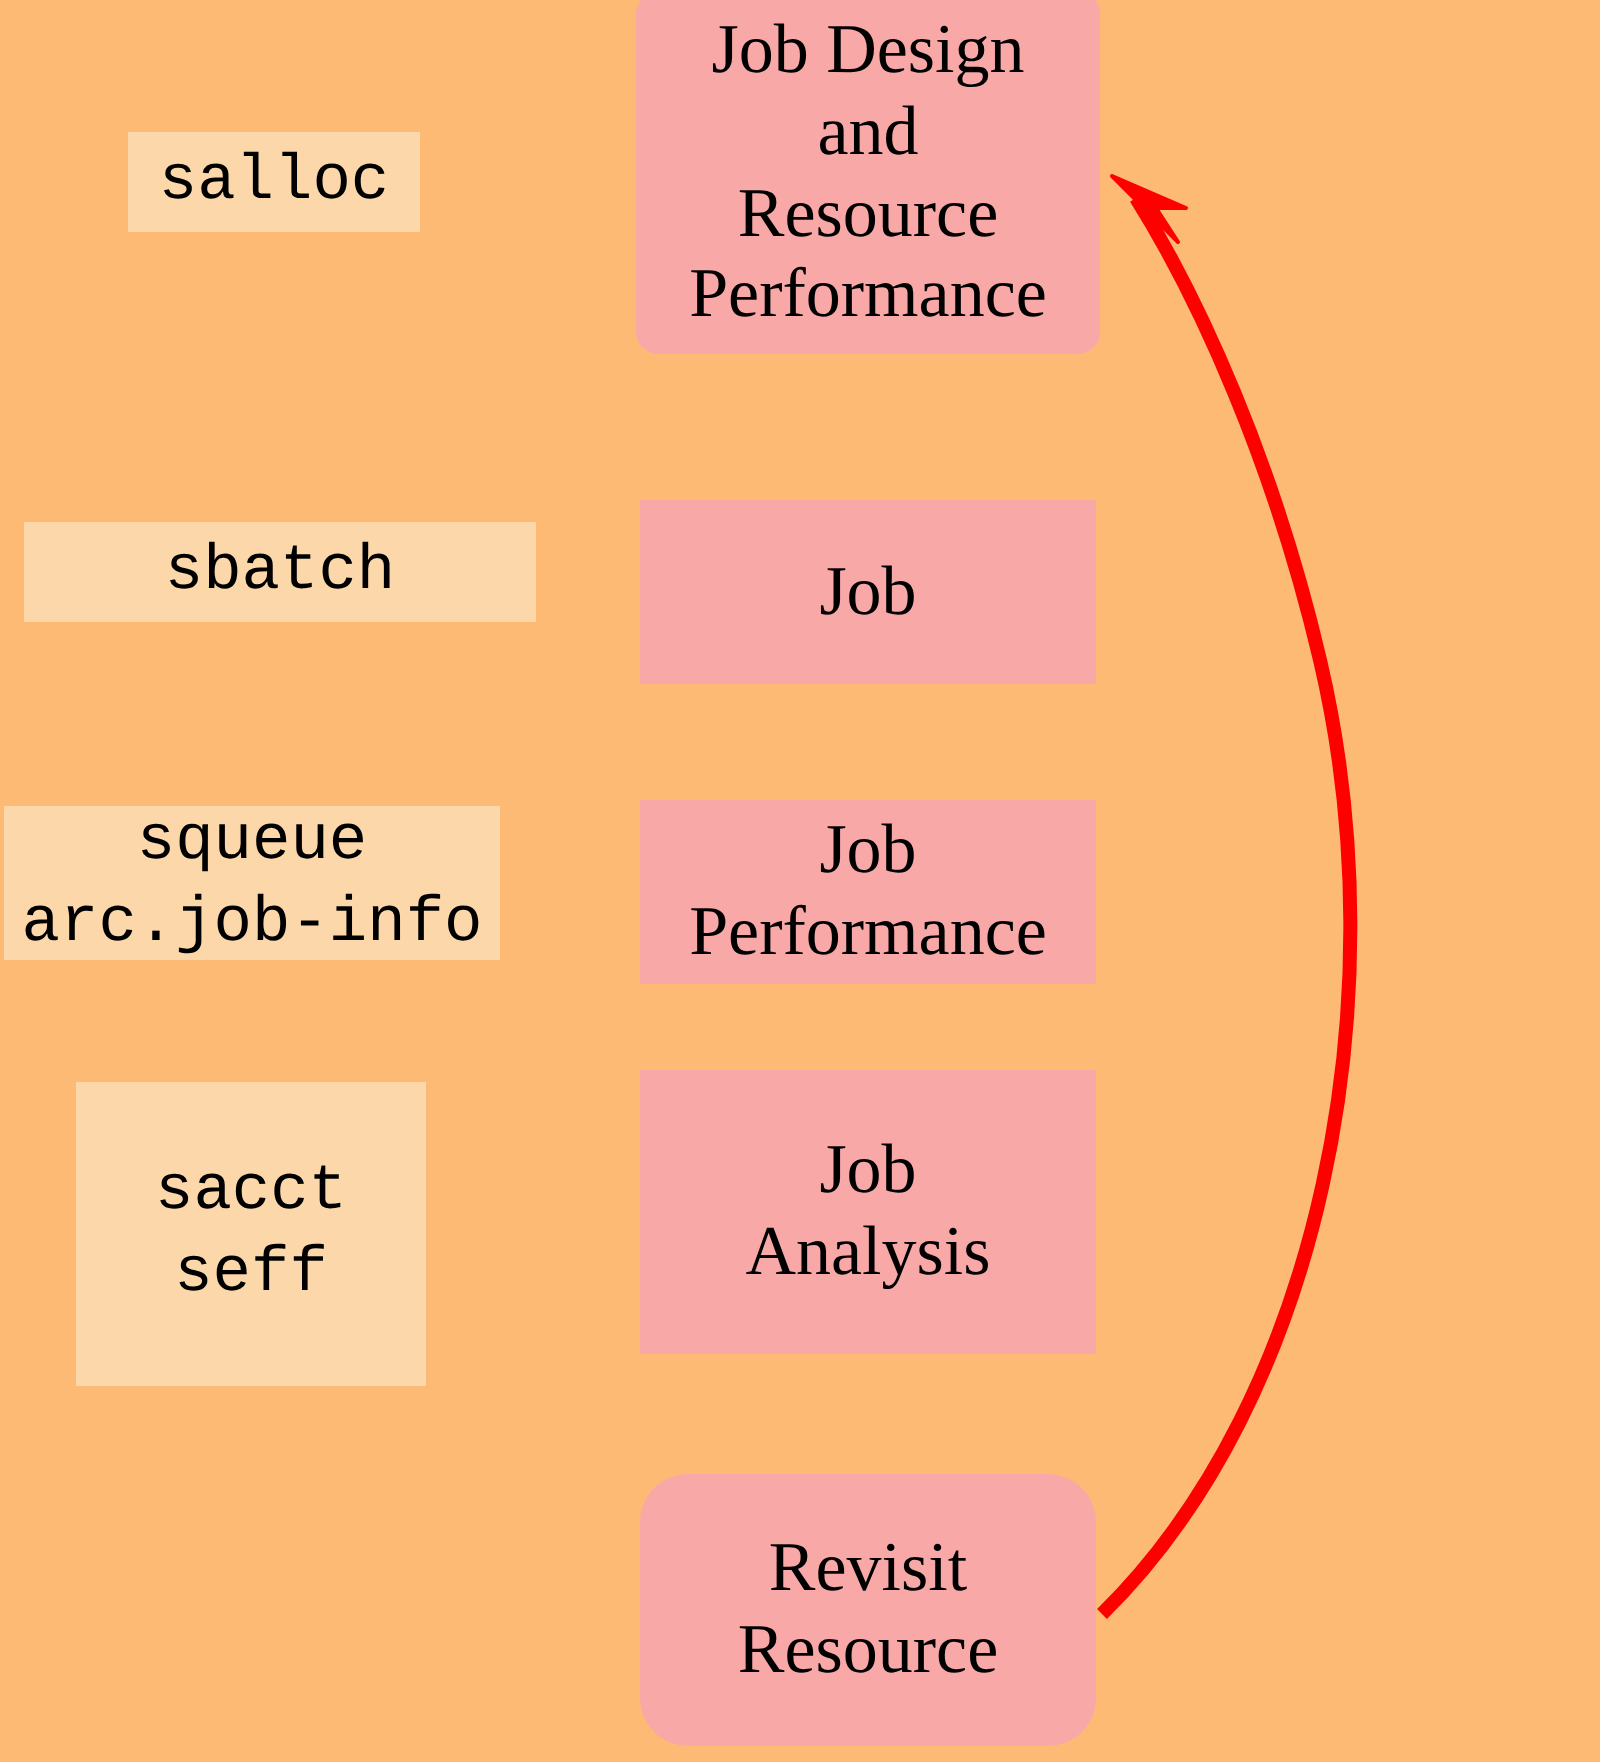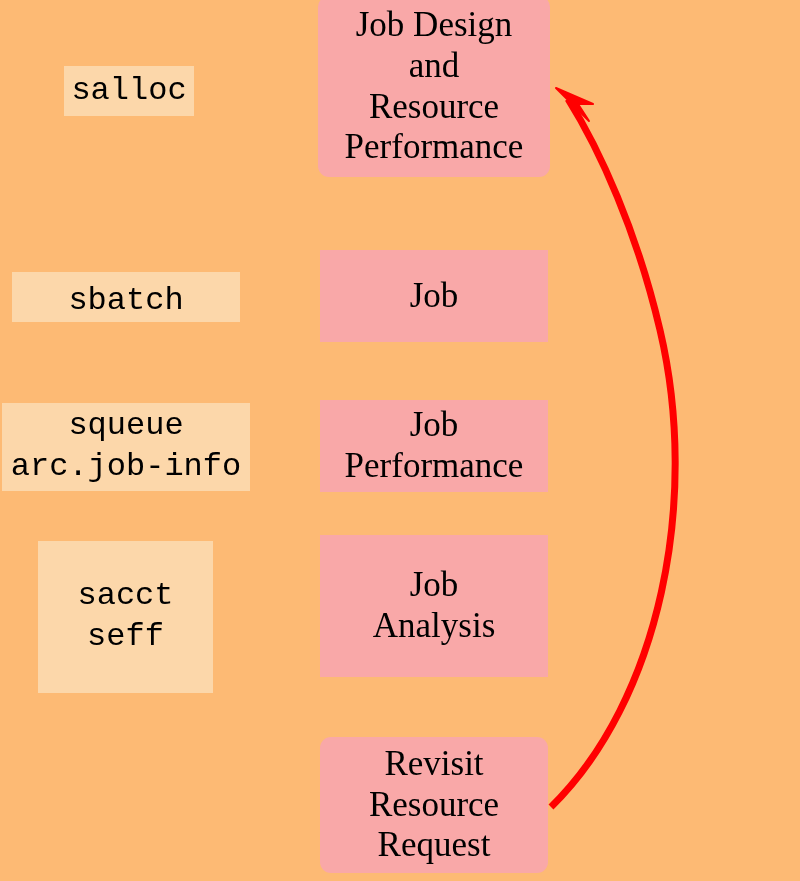--- a/index.html
+++ b/index.html
@@ -72,35 +72,34 @@
   <div class="node stage" style="left:320px; top:400px; width:228px; height:92px;">
     <span class="line">Job</span>
     <span class="line">Performance</span>
   </div>
 
   <div class="node stage" style="left:320px; top:535px; width:228px; height:142px;">
     <span class="line">Job</span>
     <span class="line">Analysis</span>
   </div>
 
-  <div class="node stage rounded" style="left:320px; top:737px; width:228px; height:136px;">
+  <div class="node stage rounded" style="left:320px; top:737px; width:228px; height:136px;border-radius:24px;">
     <span class="line">Revisit</span>
     <span class="line">Resource</span>
-    <span class="line">Request</span>
   </div>
 
-  <div class="node cmd" style="left:64px; top:66px; width:130px; height:50px;">
+  <div class="node cmd" style="left:64px; top:66px; width:146px; height:50px;">
     <span class="line">salloc</span>
   </div>
 
-  <div class="node cmd" style="left:12px; top:272px; width:228px; height:50px;justify-content:flex-end;">
+  <div class="node cmd" style="left:12px; top:261px; width:256px; height:50px;">
     <span class="line">sbatch</span>
   </div>
 
-  <div class="node cmd" style="left:2px; top:403px; width:248px; height:88px;">
+  <div class="node cmd" style="left:2px; top:403px; width:248px; height:77px;">
     <span class="line">squeue</span>
     <span class="line">arc.job-info</span>
   </div>
 
   <div class="node cmd" style="left:38px; top:541px; width:175px; height:152px;">
     <span class="line">sacct</span>
     <span class="line">seff</span>
   </div>
 
   <svg id="arrow-layer" viewBox="0 0 800 881">

